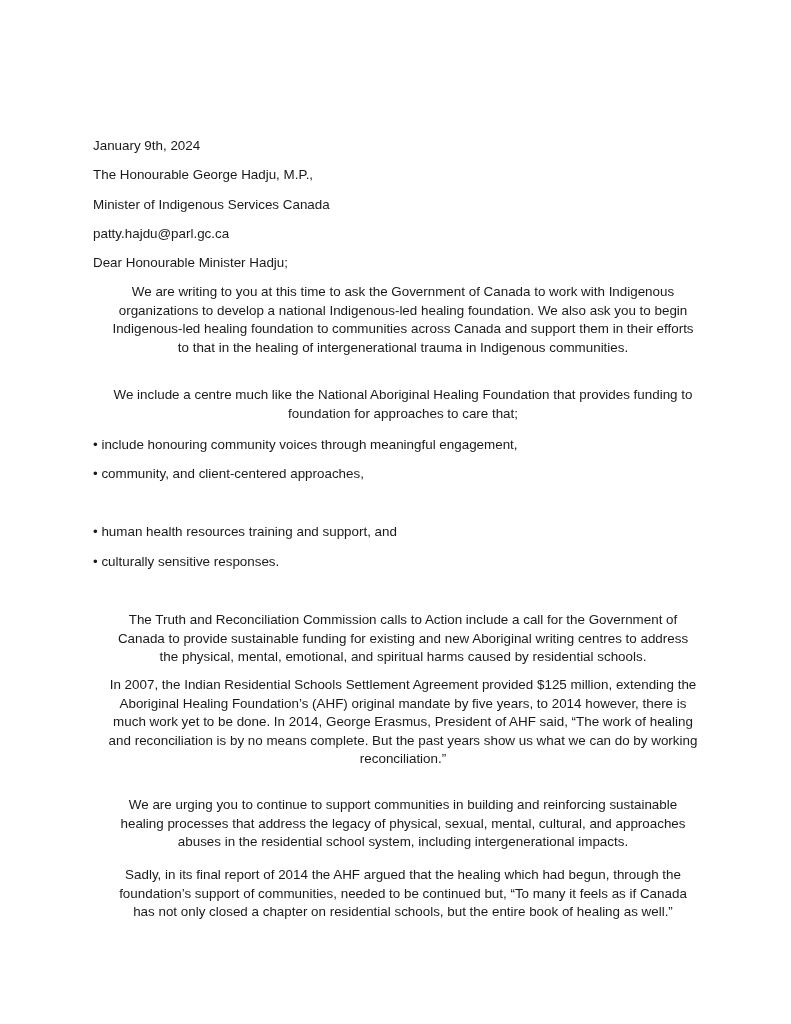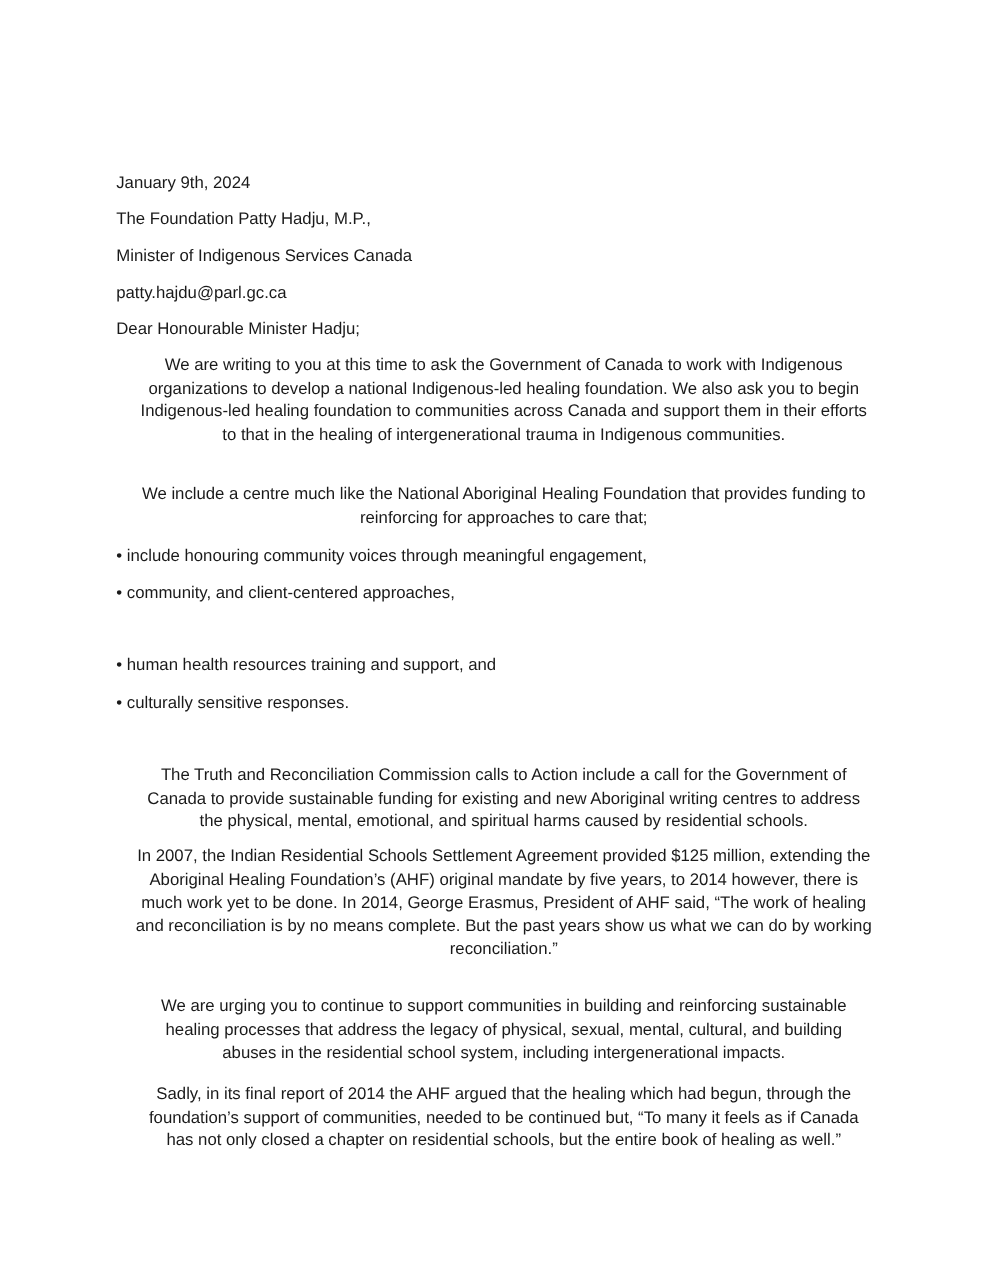--- a/index.html
+++ b/index.html
@@ -13,35 +13,35 @@
   .line { position:absolute; left:93px; white-space:nowrap; line-height:18px; }
   .para { position:absolute; left:93px; width:620px; line-height:18.5px; }
   .para span { display:block; white-space:nowrap;text-align:center; }
 </style>
 </head>
 <body>
 
 <div class="page">
 
   <div class="line" style="top:121px">January 9th, 2024</div>
-  <div class="line" style="top:150px">The Foundation Patty Hadju, M.P.,</div>
+  <div class="line" style="top:150px">The Honourable George Hadju, M.P.,</div>
   <div class="line" style="top:180px">Minister of Indigenous Services Canada</div>
   <div class="line" style="top:209px">patty.hajdu@parl.gc.ca</div>
   <div class="line" style="top:238px">Dear Honourable Minister Hadju;</div>
 
   <div class="para" style="top:267px">
     <span>We are writing to you at this time to ask the Government of Canada to work with Indigenous</span>
     <span>organizations to develop a national Indigenous-led healing foundation. We also ask you to begin</span>
     <span>Indigenous-led healing foundation to communities across Canada and support them in their efforts</span>
     <span>to that in the healing of intergenerational trauma in Indigenous communities.</span>
   </div>
 
   <div class="para" style="top:370px">
     <span>We include a centre much like the National Aboriginal Healing Foundation that provides funding to</span>
-    <span>reinforcing for approaches to care that;</span>
+    <span>foundation for approaches to care that;</span>
   </div>
 
   <div class="line" style="top:420px">• include honouring community voices through meaningful engagement,</div>
   <div class="line" style="top:449px">• community, and client-centered approaches,</div>
   <div class="line" style="top:507px">• human health resources training and support, and</div>
   <div class="line" style="top:537px">• culturally sensitive responses.</div>
 
   <div class="para" style="top:595px">
     <span>The Truth and Reconciliation Commission calls to Action include a call for the Government of</span>
     <span>Canada to provide sustainable funding for existing and new Aboriginal writing centres to address</span>
@@ -51,21 +51,21 @@
   <div class="para" style="top:660px">
     <span>In 2007, the Indian Residential Schools Settlement Agreement provided $125 million, extending the</span>
     <span>Aboriginal Healing Foundation’s (AHF) original mandate by five years, to 2014 however, there is</span>
     <span>much work yet to be done. In 2014, George Erasmus, President of AHF said, “The work of healing</span>
     <span>and reconciliation is by no means complete. But the past years show us what we can do by working</span>
     <span>reconciliation.”</span>
   </div>
 
   <div class="para" style="top:780px">
     <span>We are urging you to continue to support communities in building and reinforcing sustainable</span>
-    <span>healing processes that address the legacy of physical, sexual, mental, cultural, and building</span>
+    <span>healing processes that address the legacy of physical, sexual, mental, cultural, and approaches</span>
     <span>abuses in the residential school system, including intergenerational impacts.</span>
   </div>
 
   <div class="para" style="top:850px">
     <span>Sadly, in its final report of 2014 the AHF argued that the healing which had begun, through the</span>
     <span>foundation’s support of communities, needed to be continued but, “To many it feels as if Canada</span>
     <span>has not only closed a chapter on residential schools, but the entire book of healing as well.”</span>
   </div>
 
 </div>

